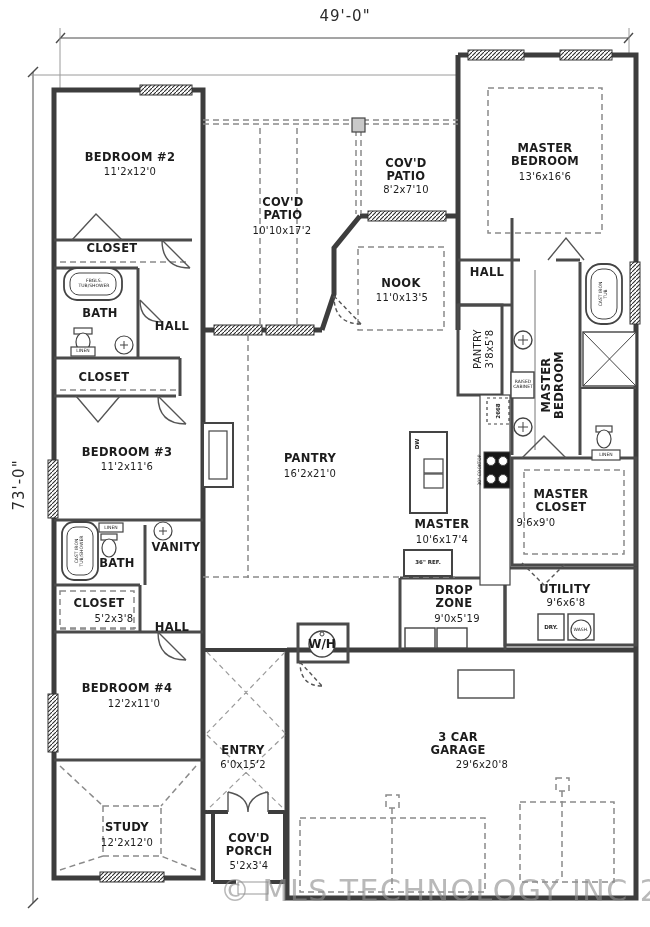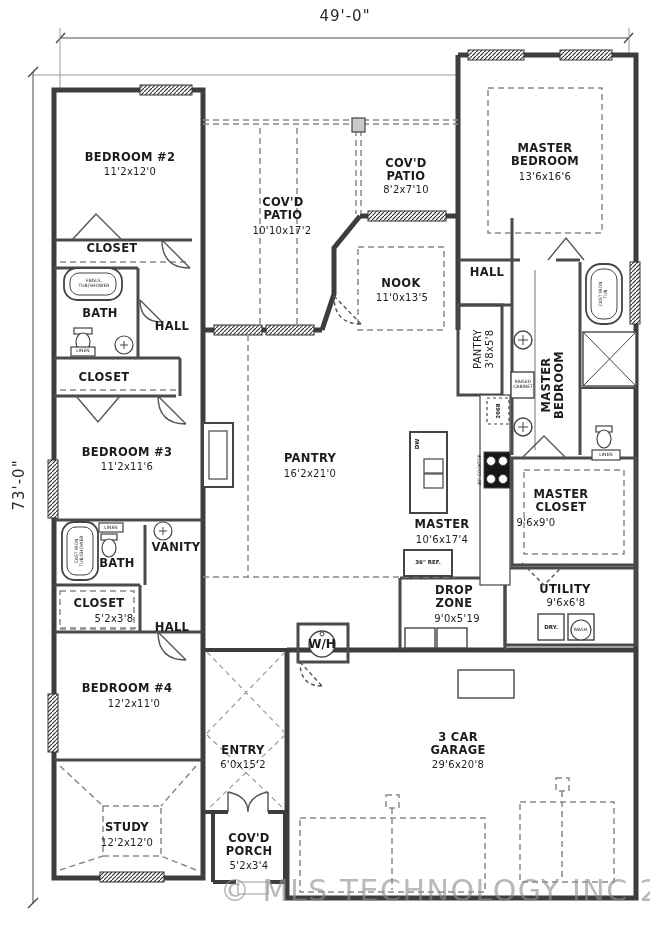--- a/index.html
+++ b/index.html
@@ -259,21 +259,21 @@
 
 <div class="lbl s11" style="left:565px;top:589px">UTILITY</div>
 <div class="lbl s10" style="left:566px;top:603px">9'6x6'8</div>
 
 <div class="lbl s11" style="left:454px;top:597px">DROP
 ZONE</div>
 <div class="lbl s10" style="left:457px;top:619px">9'0x5'19</div>
 
 <div class="lbl s11" style="left:458px;top:744px">3 CAR
 GARAGE</div>
-<div class="lbl s10" style="left:458px;top:765px">29'6x20'8</div>
+<div class="lbl s10" style="left:482px;top:765px">29'6x20'8</div>
 
 <div class="lbl t4" style="left:94px;top:284px">FBGLS.
 TUB/SHOWER</div>
 <div class="lbl t4 rot" style="left:80px;top:551px">CAST IRON
 TUB/SHOWER</div>
 <div class="lbl t4 rot" style="left:604px;top:294px">CAST IRON
 TUB</div>
 <div class="lbl t4" style="left:83px;top:351px">LINEN</div>
 <div class="lbl t4" style="left:111px;top:528px">LINEN</div>
 <div class="lbl t4" style="left:606px;top:455px">LINEN</div>

